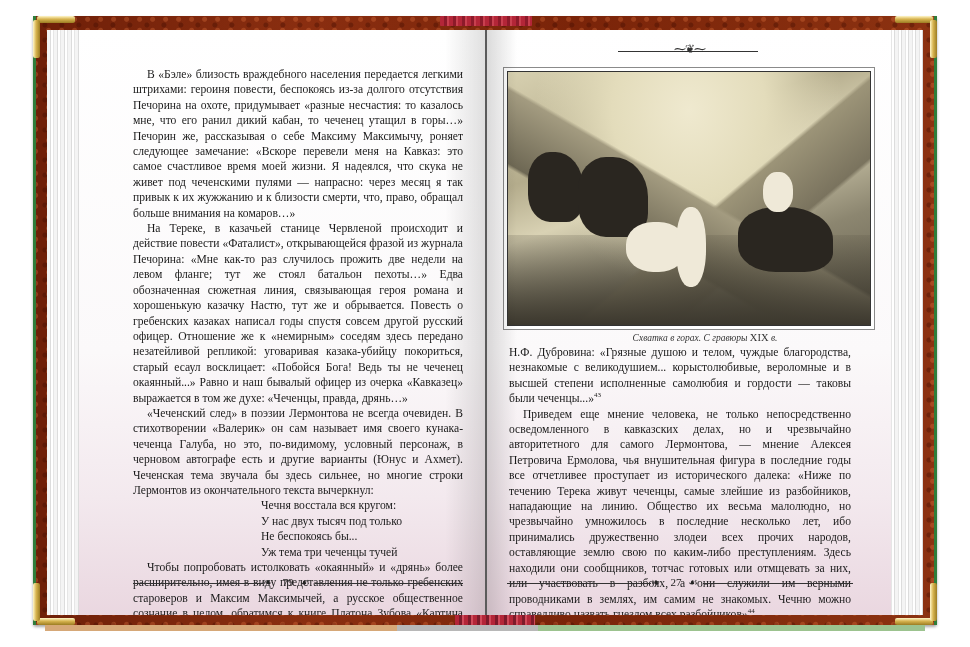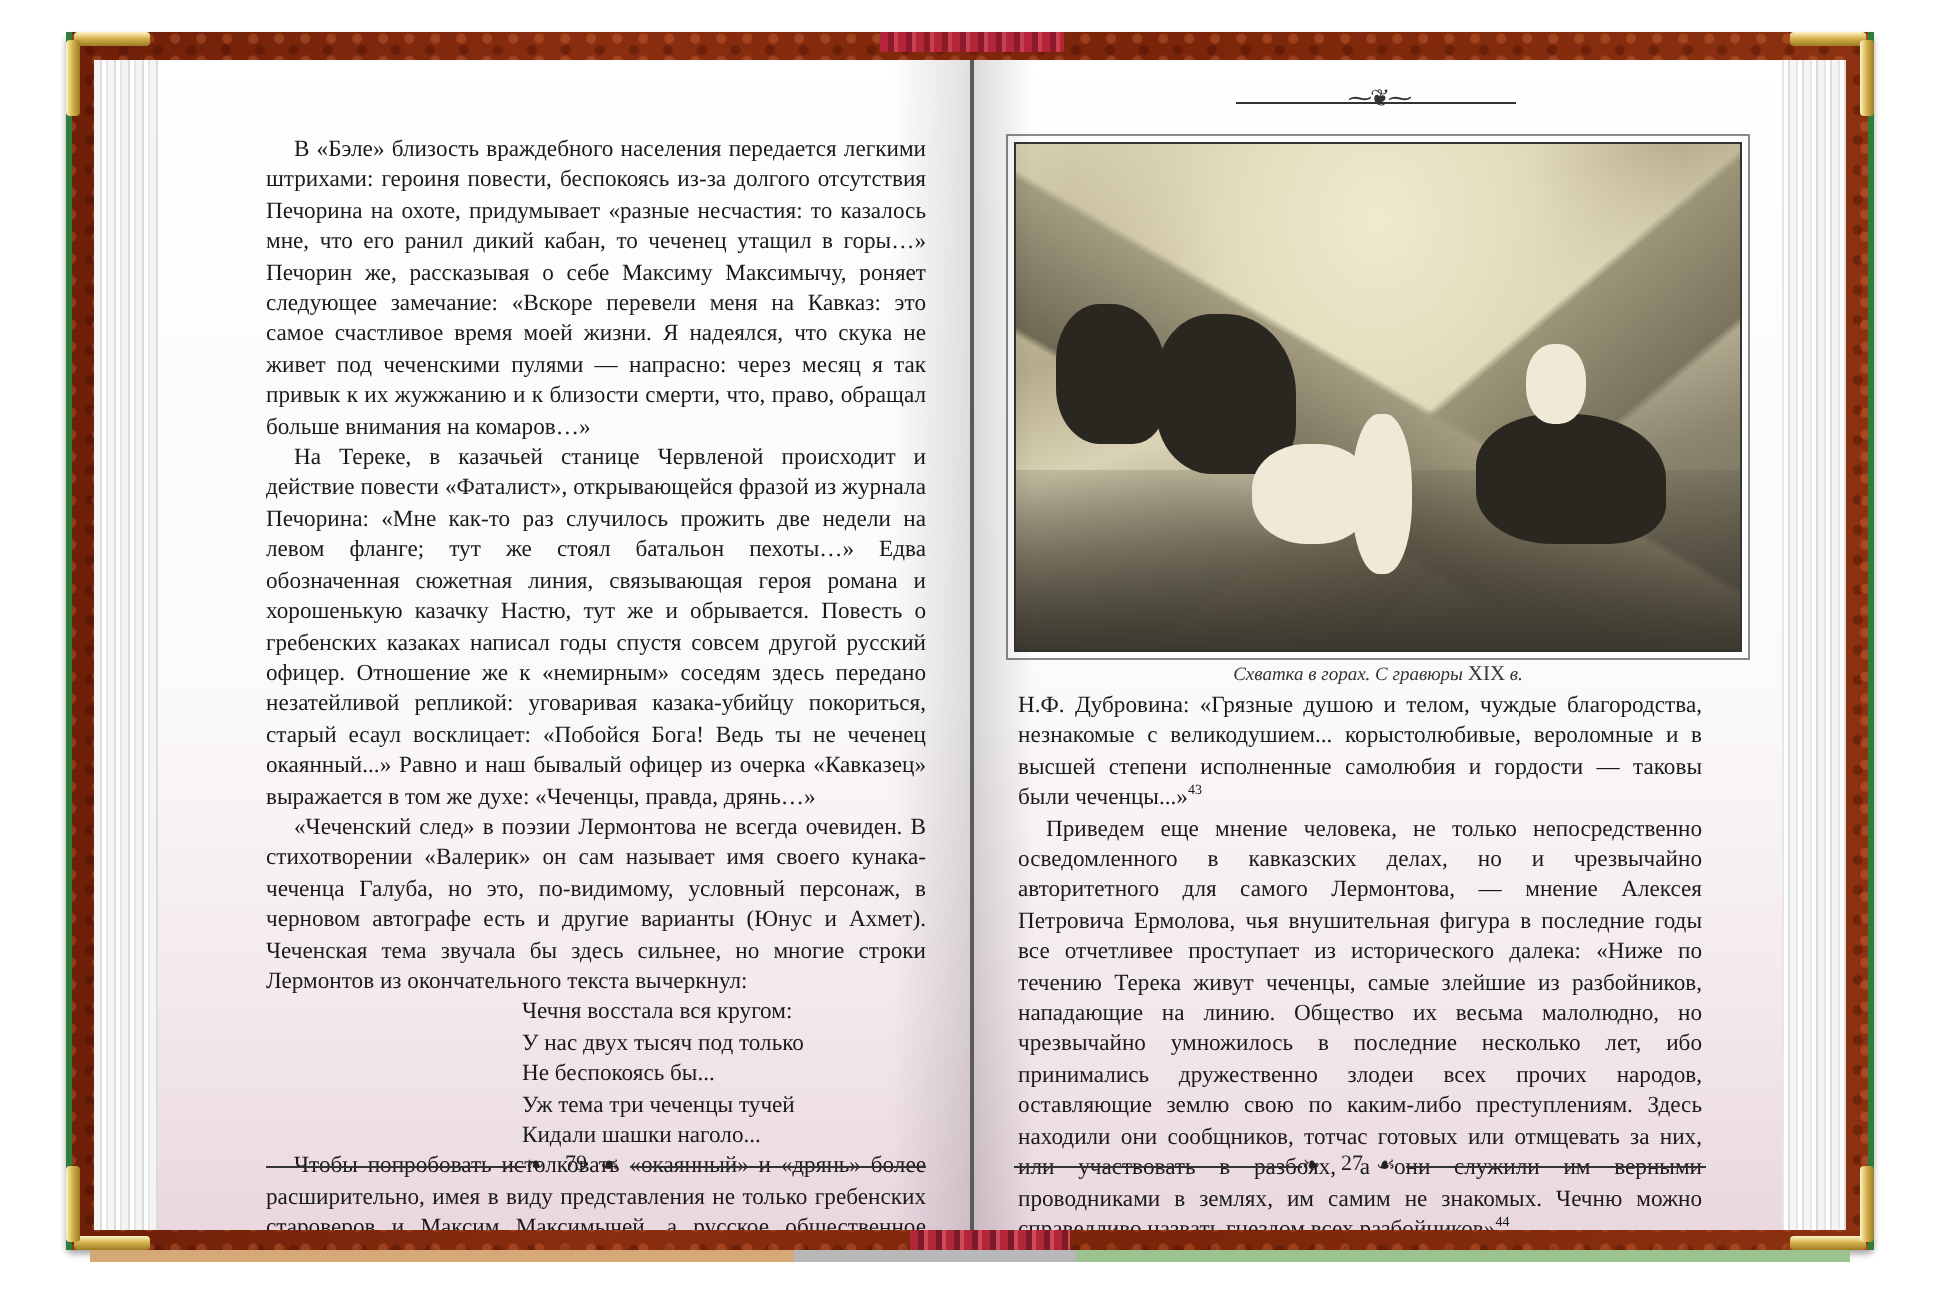--- a/index.html
+++ b/index.html
@@ -67,21 +67,21 @@
       linear-gradient(160deg,#d7d0b0 0%,#b4ac8c 30%,#d9d2b4 45%,#8c8670 70%,#5f5a4a 100%); }
   .illustration .mtn1 { position:absolute; left:0; top:0; width:362px; height:253px;
     background:linear-gradient(140deg,transparent 55%,#9c9478 56%,#7a735e 70%,transparent 71%); }
   .illustration .mtn2 { position:absolute; left:0; top:0; width:362px; height:253px;
     background:linear-gradient(210deg,transparent 48%,#a39b80 49%,#6e6854 65%,transparent 66%); }
   .illustration .ground { position:absolute; left:0; bottom:0; width:362px; height:90px;
     background:linear-gradient(180deg,rgba(90,84,68,0.2),#3c382e); }
   .illustration .rider { position:absolute; background:#2a2620; border-radius:40% 50% 30% 40%; }
   .illustration .light { position:absolute; background:#efe9d8; border-radius:45%; }
 
-  .caption { position:absolute; left:0; top:302px; width:404px; text-align:center;
+  .caption { position:absolute; left:16px; top:302px; width:404px; text-align:center;
     font-size:9.5px; font-style:italic; color:#333; }
   .caption b { font-style:normal; font-weight:normal; font-size:10.5px; }
 
   .corner { position:absolute; width:22px; height:22px; }
   .corner .h { position:absolute; height:7px; width:22px;
     background:linear-gradient(180deg,#fff6c8,#d7b450 45%,#9c7c22); border-radius:2px; }
   .corner .v { position:absolute; width:7px; height:22px;
     background:linear-gradient(90deg,#fff6c8,#d7b450 45%,#9c7c22); border-radius:2px; }
   .c-tl { left:33px; top:16px; } .c-tl .h { left:4px; top:0; width:38px; } .c-tl .v { left:0; top:4px; height:38px; }
   .c-tr { left:915px; top:16px; } .c-tr .h { right:4px; top:0; width:38px; } .c-tr .v { right:0; top:4px; height:38px; }
@@ -104,21 +104,20 @@
 <div class="page page-left">
   <div class="text left-text">
     <p>В «Бэле» близость враждебного населения передается легкими штрихами: героиня повести, беспокоясь из-за долгого отсутствия Печорина на охоте, придумывает «разные несчастия: то казалось мне, что его ранил дикий кабан, то чеченец утащил в горы…» Печорин же, рассказывая о себе Максиму Максимычу, роняет следующее замечание: «Вскоре перевели меня на Кавказ: это самое счастливое время моей жизни. Я надеялся, что скука не живет под чеченскими пулями — напрасно: через месяц я так привык к их жужжанию и к близости смерти, что, право, обращал больше внимания на комаров…»</p>
     <p>На Тереке, в казачьей станице Червленой происходит и действие повести «Фаталист», открывающейся фразой из журнала Печорина: «Мне как-то раз случилось прожить две недели на левом фланге; тут же стоял батальон пехоты…» Едва обозначенная сюжетная линия, связывающая героя романа и хорошенькую казачку Настю, тут же и обрывается. Повесть о гребенских казаках написал годы спустя совсем другой русский офицер. Отношение же к «немирным» соседям здесь передано незатейливой репликой: уговаривая казака-убийцу покориться, старый есаул восклицает: «Побойся Бога! Ведь ты не чеченец окаянный...» Равно и наш бывалый офицер из очерка «Кавказец» выражается в том же духе: «Чеченцы, правда, дрянь…»</p>
     <p>«Чеченский след» в поэзии Лермонтова не всегда очевиден. В стихотворении «Валерик» он сам называет имя своего кунака-чеченца Галуба, но это, по-видимому, условный персонаж, в черновом автографе есть и другие варианты (Юнус и Ахмет). Чеченская тема звучала бы здесь сильнее, но многие строки Лермонтов из окончательного текста вычеркнул:</p>
     <div class="verse">
       <div>Чечня восстала вся кругом:</div>
       <div>У нас двух тысяч под только</div>
       <div>Не беспокоясь бы...</div>
       <div>Уж тема три чеченцы тучей</div>
-      <div>Кидали шашки наголо...</div>
     </div>
     <p><span>Чтобы попробовать истолковать «окаянный» и «дрянь» более расширительно, имея в виду представления не только гребенских староверов и Максим Максимычей, а русское общественное сознание в целом, обратимся к книге Платона Зубова «Картина Кавказского края». Она вышла в Петербурге в 1835 году, то есть примерно в то время, когда и происходят события, описанные в «Фаталисте». «Народ сей, — замечает автор о чеченцах, — отличается от всех горских племен особенным стремлением к разбоям и хищничеству, алчностью к грабежу и убийствам, коварством, воинственным духом, смелостию, решительностью, свирепством, бесстрашием и необузданною наглостию»</span></p>
   </div>
   <div class="folio">
     <div class="rule-l" style="left:54px;width:130px;"></div>
     <span class="orn" style="left:184px;">❧</span>
     <span class="num" style="left:199px;">79</span>
     <span class="orn" style="left:221px;">☙</span>
     <div class="rule-r" style="left:236px;width:148px;"></div>
   </div>

